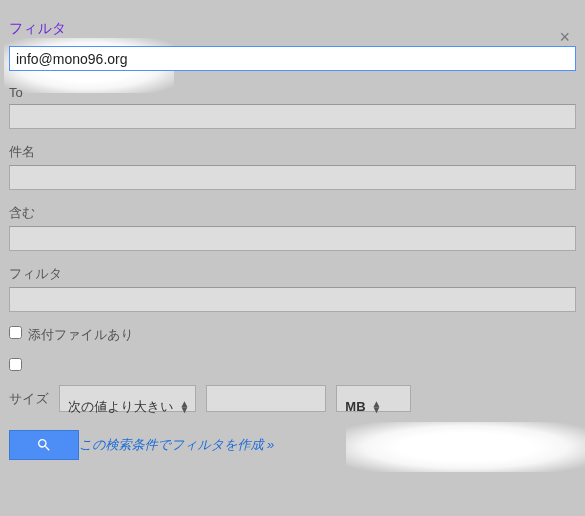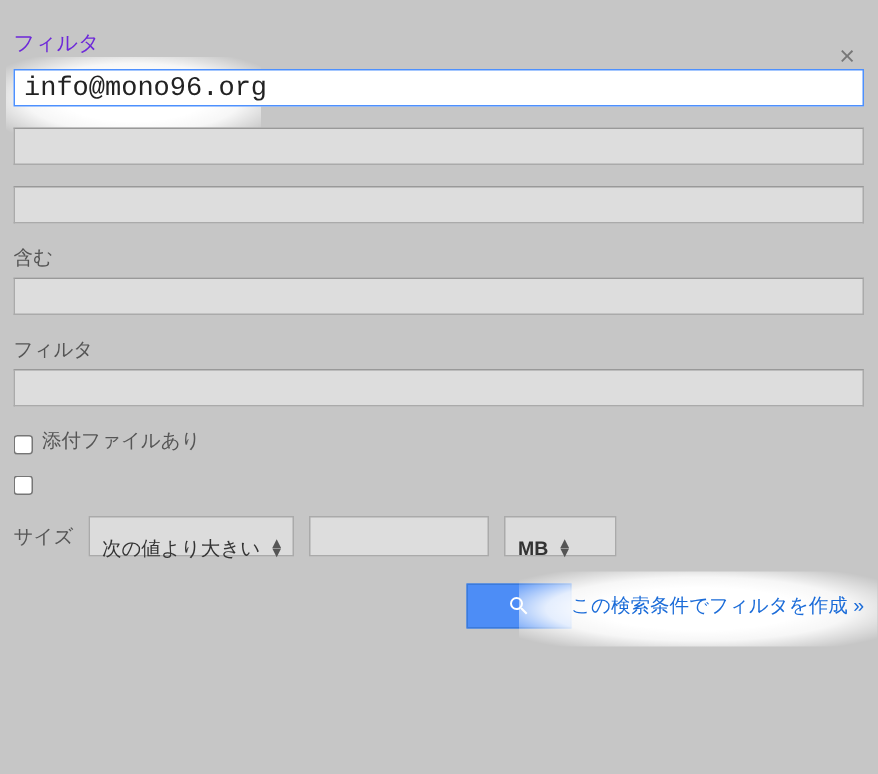--- a/index.html
+++ b/index.html
@@ -34,27 +34,26 @@
     .field-label {
       font-size: 13px;
       color: #555;
       display: block;
       margin-bottom: 4px;
     }
     .text-input {
       width: 100%;
       height: 25px;
       padding: 3px 6px;
-      font-size: 18px;
+      font-size: 14px;
       color: #222;
       background: #ddd;
       border: 1px solid #aaa;
       border-top-color: #999;
       outline: none;
-      font-family: Liberation Mono, monospace;
     }
     .from-group {
       position: relative;
     }
     .from-input {
       background: #fff;
       border: 1px solid #4d90fe;
       outline: none;
     }
     .from-group .field-label,
@@ -65,21 +64,21 @@
       top: -8px;
       left: -5px;
       width: 170px;
       height: 55px;
       background: radial-gradient(ellipse at center, #fff 40%, rgba(255,255,255,0.85) 60%, rgba(255,255,255,0) 90%);
       z-index: 0;
       pointer-events: none;
     }
     .checkbox-row {
       display: flex;
-      align-items: flex-end;
+      align-items: flex-start;
       margin-bottom: 14px;
     }
     .checkbox-row input[type="checkbox"] {
       margin-right: 6px;
       width: 13px;
       height: 13px;
     }
     .checkbox-label {
       font-size: 13px;
       color: #555;
@@ -121,22 +120,23 @@
       padding: 3px 6px;
     }
     .unit-select {
       min-width: 75px;
       font-weight: bold;
       align-items: center;
     }
     .bottom-row {
       display: flex;
       align-items: center;
-      justify-content: flex-end;
-      position: relative;
+      justify-content: flex-start;
+      position: relative;
+      font-style: italic;
     }
     .search-btn {
       width: 70px;
       height: 30px;
       background: #4d8df6;
       border: 1px solid #3b7adb;
       display: flex;
       align-items: center;
       justify-content: center;
       cursor: pointer;
@@ -165,24 +165,26 @@
 
 <div class="close-btn">×</div>
 
 <div class="title">フィルタ</div>
 
 <div class="field-group from-group">
   <input type="text" class="text-input from-input" value="info@mono96.org" style="">
 </div>
 
 <div class="field-group">
-  <input type="text" class="text-input" value="" style="">
-</div>
-
-<div class="field-group">
+  <label class="field-label">To</label>
+  <input type="text" class="text-input" value="" style="">
+</div>
+
+<div class="field-group">
+  <label class="field-label">件名</label>
   <input type="text" class="text-input" value="" style="">
 </div>
 
 <div class="field-group">
   <label class="field-label">含む</label>
   <input type="text" class="text-input" value="" style="">
 </div>
 
 <div class="field-group">
   <label class="field-label">フィルタ</label>

